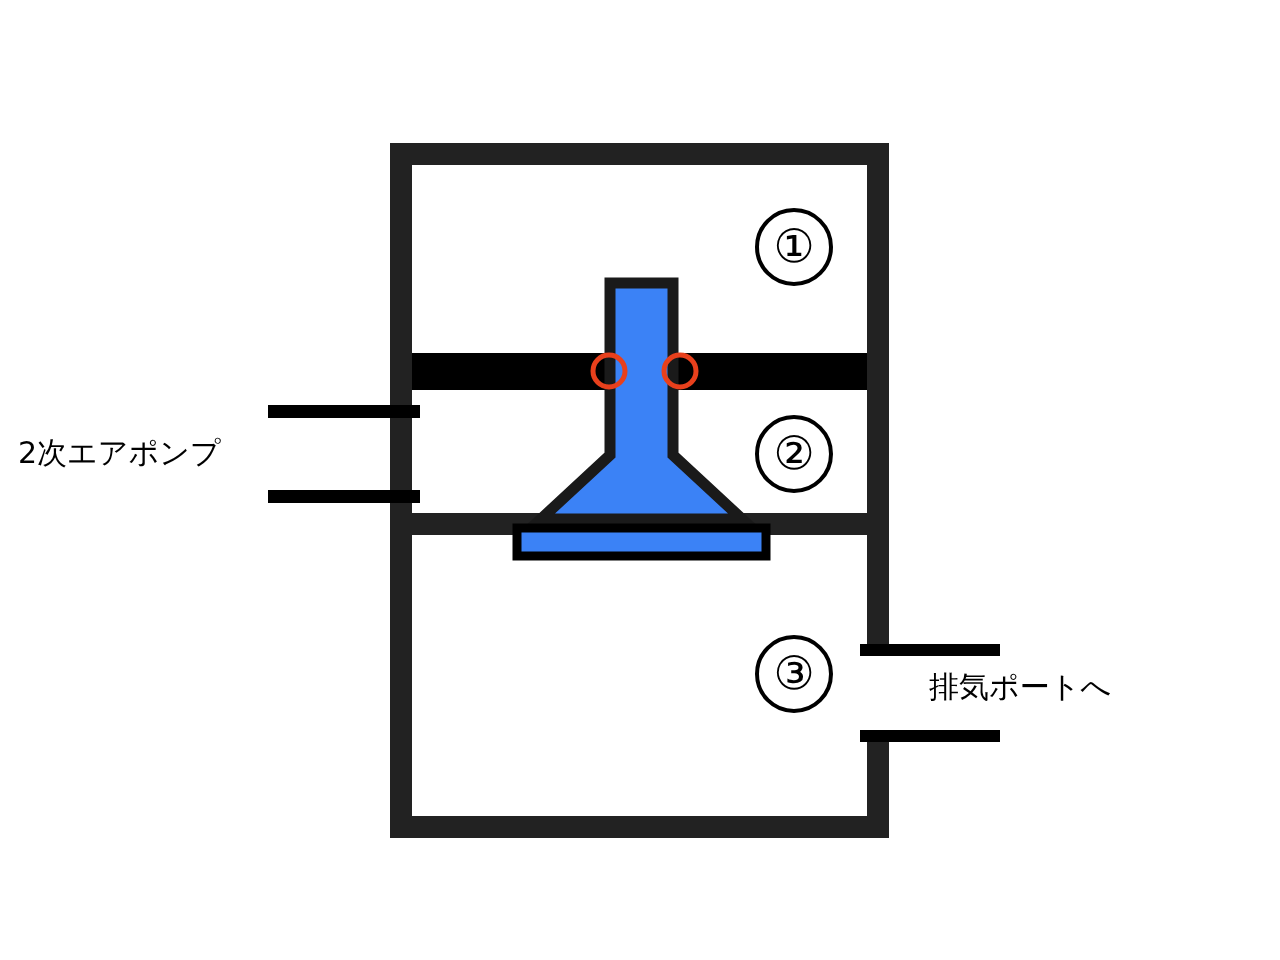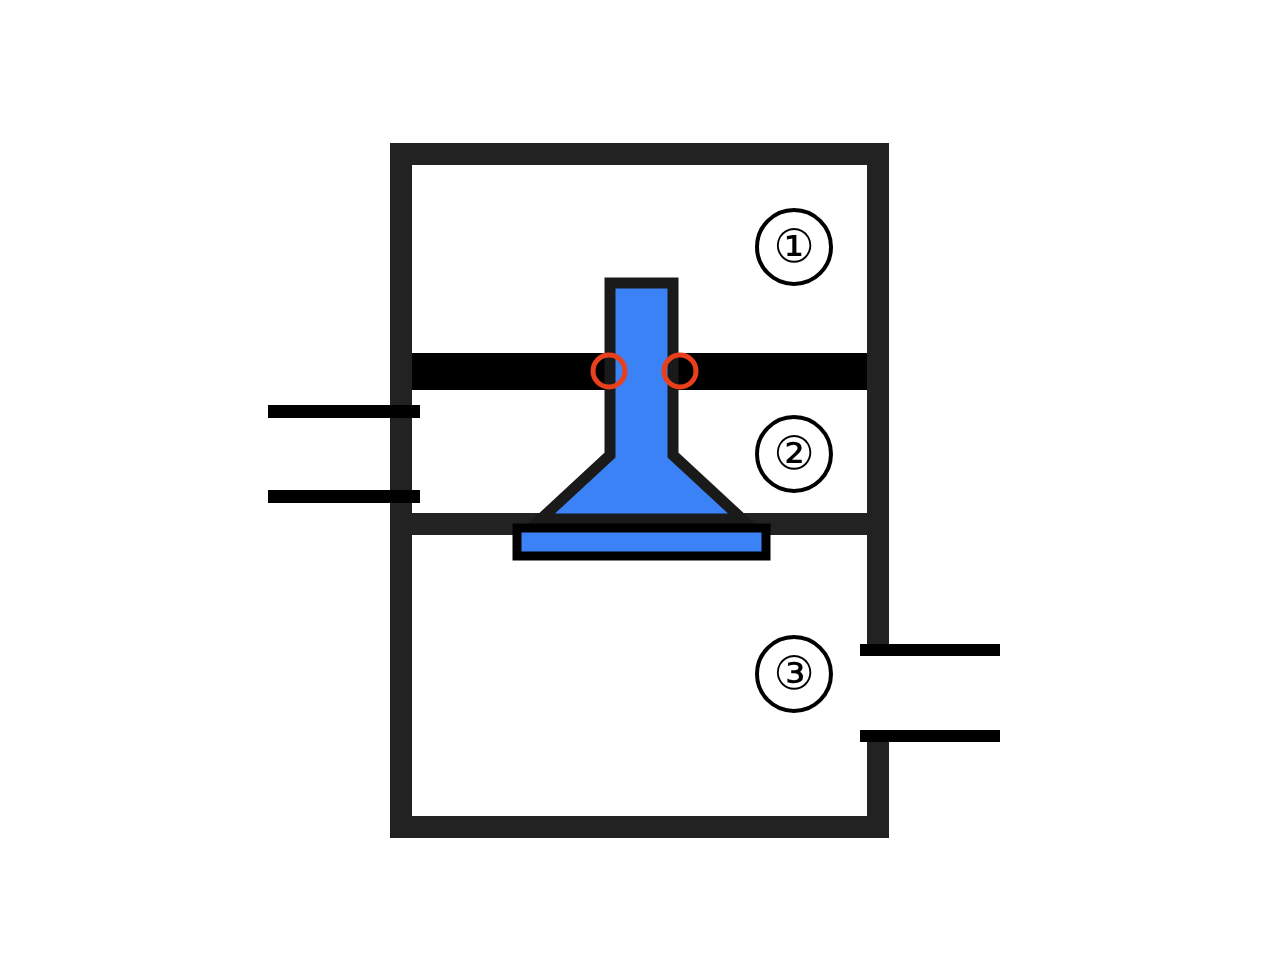--- a/index.html
+++ b/index.html
@@ -125,15 +125,17 @@
   <div class="chamber-number" id="chamber-number-1">
     <span>①</span>
   </div>
   <div class="chamber-number" id="chamber-number-2">
     <span>②</span>
   </div>
   <div class="chamber-number" id="chamber-number-3">
     <span>③</span>
   </div>
 
+  <div class="label" id="label-secondary-air-pump">2次エアポンプ</div>
 
+  <div class="label" id="label-to-exhaust-port">排気ポートへ</div>
 
 </div>
 
 </body></html>

